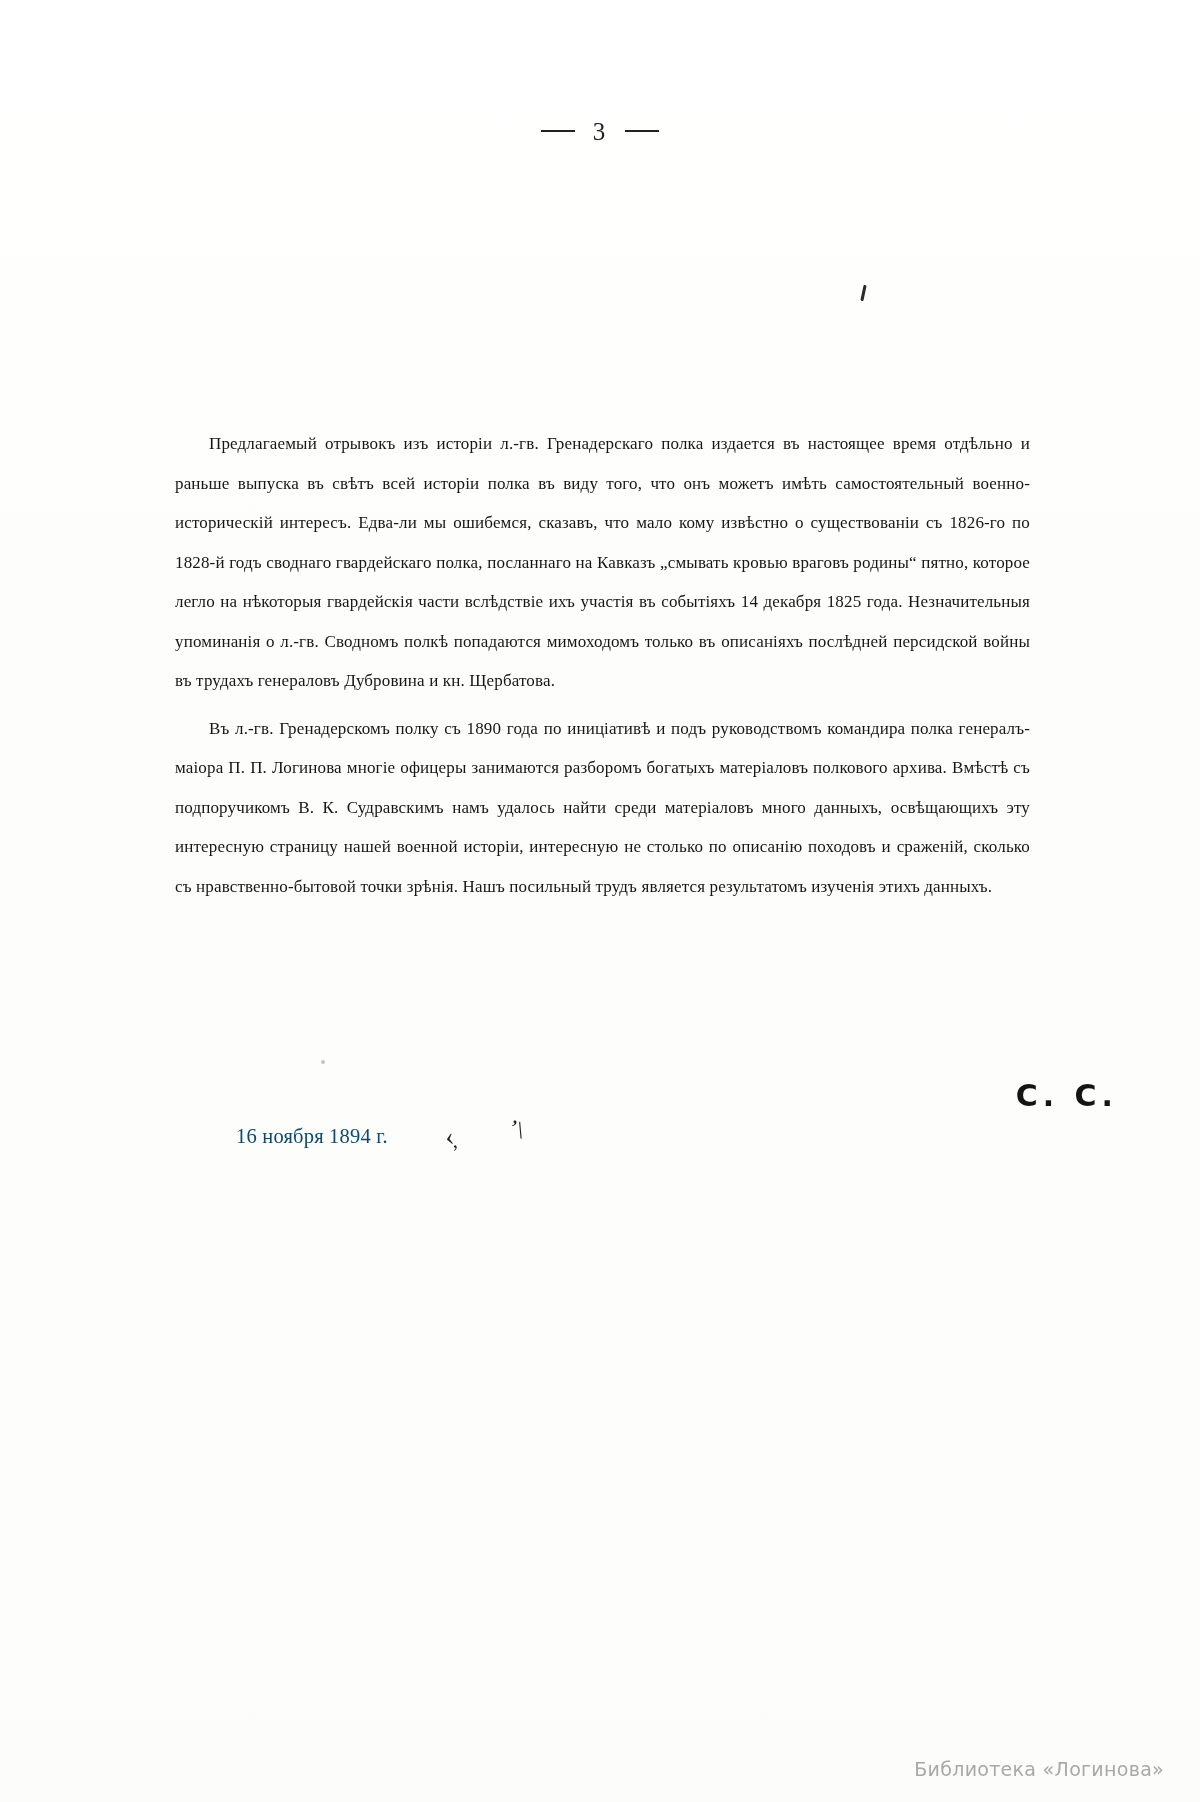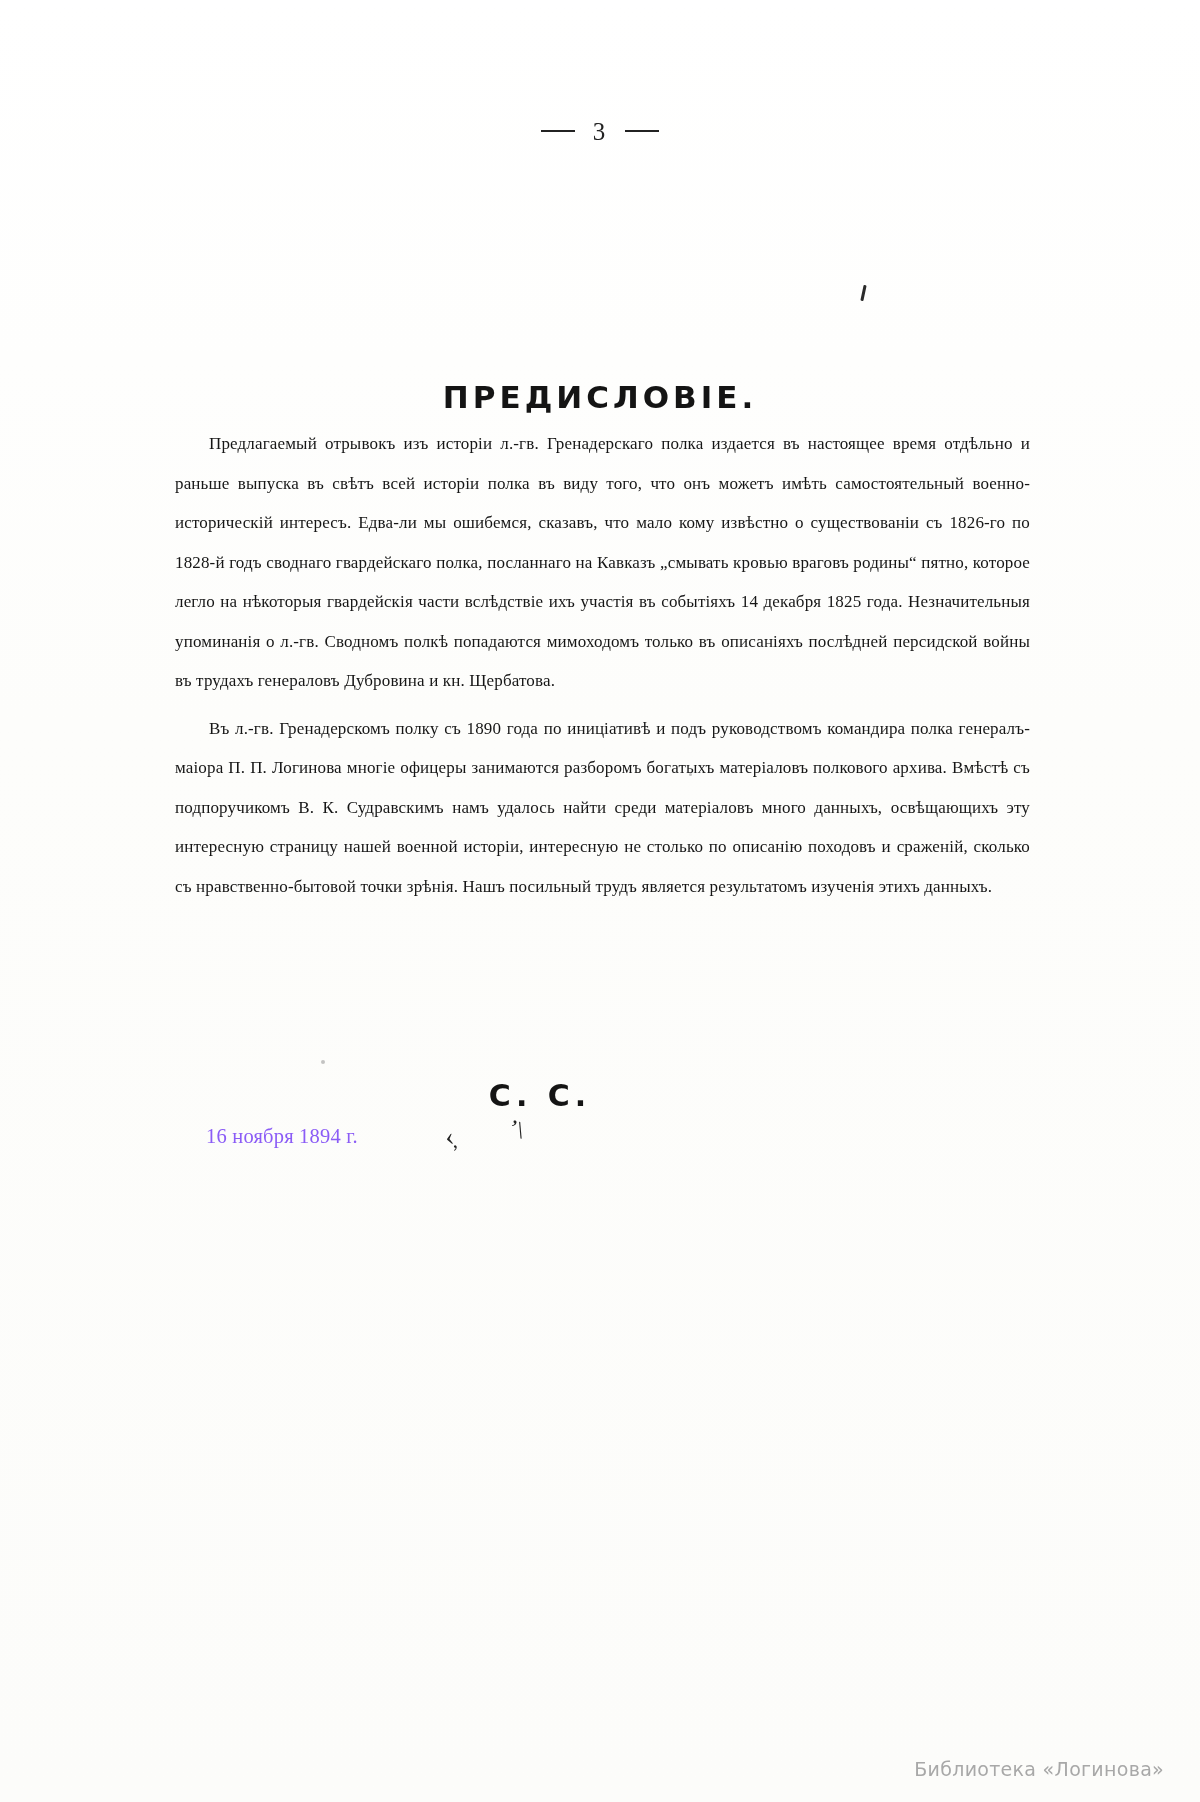--- a/index.html
+++ b/index.html
@@ -96,37 +96,37 @@
   }
   p.para + p.para {
     margin-top: 8px;
   }
 
   .signature {
     position: absolute;
     top: 1078px;
     left: 0;
     width: 1200px;
-    padding-right: 120px;
+    padding-right: 82px;
     box-sizing: border-box;
-    text-align: center;
+    text-align: right;
     font-family: "DejaVu Sans", sans-serif;
     font-weight: 700;
     font-size: 30px;
     letter-spacing: 5px;
     color: #141414;
   }
 
   .date-line {
     position: absolute;
     top: 1125px;
-    left: 206px;
+    left: 236px;
     font-family: "Liberation Serif", serif;
     font-size: 20.5px;
-    color: #8b5cf6;
+    color: #0c4a6e;
     letter-spacing: 0.2px;
   }
 
   .ink-flourish {
     position: absolute;
     top: 1120px;
     left: 445px;
     width: 110px;
     height: 40px;
     color: #222;
@@ -170,21 +170,20 @@
 
 <div class="page">
   <div class="paper-tint"></div>
 
   <div class="folio">
     <span class="dash"></span><span>3</span><span class="dash"></span>
   </div>
 
   <div class="stray-mark"></div>
 
-  <h1 class="title">ПРЕДИСЛОВІЕ.</h1>
 
   <div class="body-block">
     <p class="para">Предлагаемый отрывокъ изъ исторіи л.-гв. Гренадерскаго полка издается въ настоящее время отдѣльно и раньше выпуска въ свѣтъ всей исторіи полка въ виду того, что онъ можетъ имѣть самостоятельный военно-историческій интересъ. Едва-ли мы ошибемся, сказавъ, что мало кому извѣстно о существованіи съ 1826-го по 1828-й годъ своднаго гвардейскаго полка, посланнаго на Кавказъ „смывать кровью враговъ родины“ пятно, которое легло на нѣкоторыя гвардейскія части вслѣдствіе ихъ участія въ событіяхъ 14 декабря 1825 года. Незначительныя упоминанія о л.-гв. Сводномъ полкѣ попадаются мимоходомъ только въ описаніяхъ послѣдней персидской войны въ трудахъ генераловъ Дубровина и кн. Щербатова.</p>
     <p class="para">Въ л.-гв. Гренадерскомъ полку съ 1890 года по иниціативѣ и подъ руководствомъ командира полка генералъ-маіора П. П. Логинова многіе офицеры занимаются разборомъ богатыхъ матеріаловъ полкового архива. Вмѣстѣ съ подпоручикомъ В. К. Судравскимъ намъ удалось найти среди матеріаловъ много данныхъ, освѣщающихъ эту интересную страницу нашей военной исторіи, интересную не столько по описанію походовъ и сраженій, сколько съ нравственно-бытовой точки зрѣнія. Нашъ посильный трудъ является результатомъ изученія этихъ данныхъ.</p>
   </div>
 
   <div class="signature">С. С.</div>
 
   <div class="date-line">16 ноября 1894 г.</div>
 

